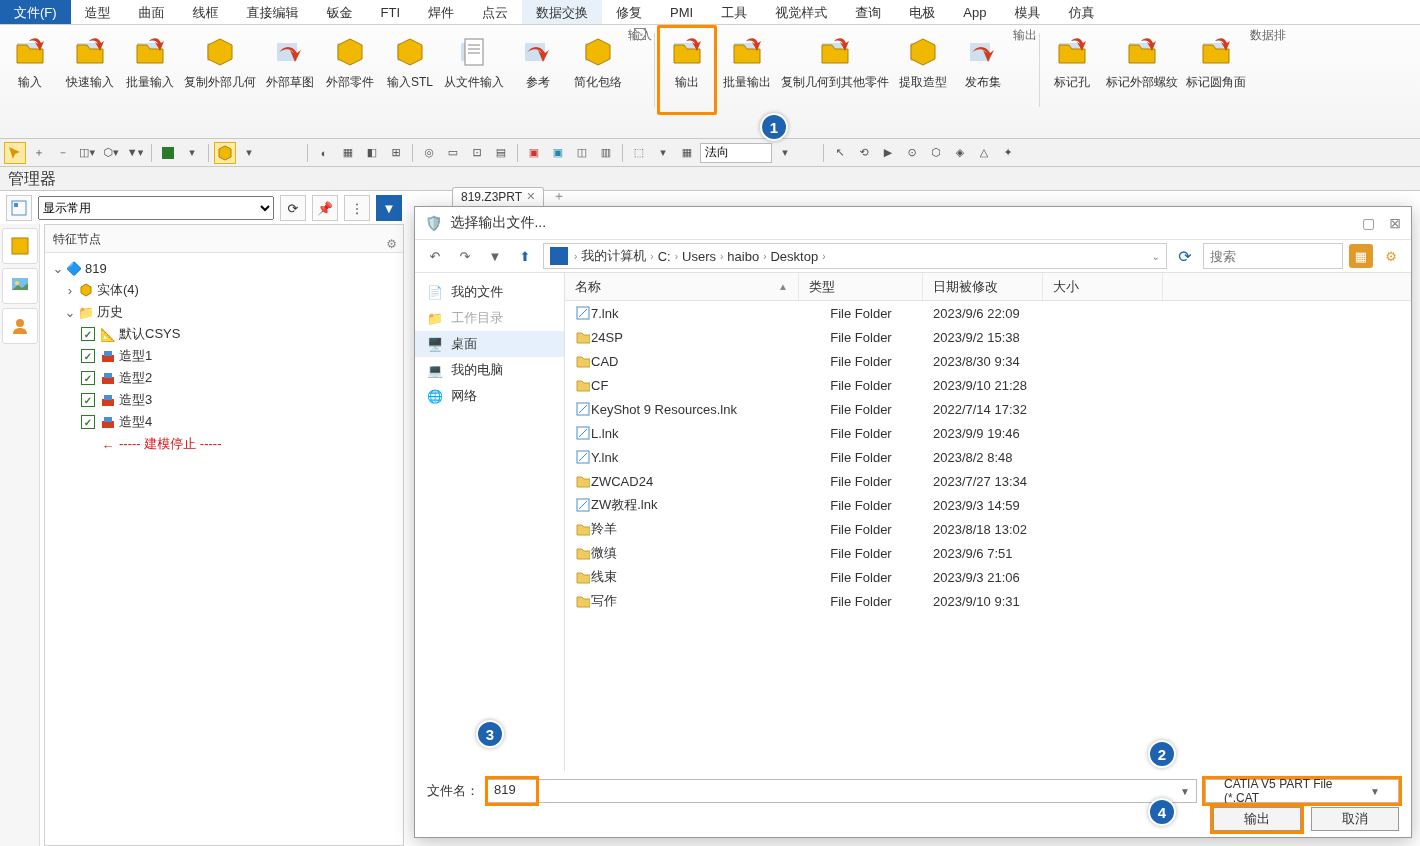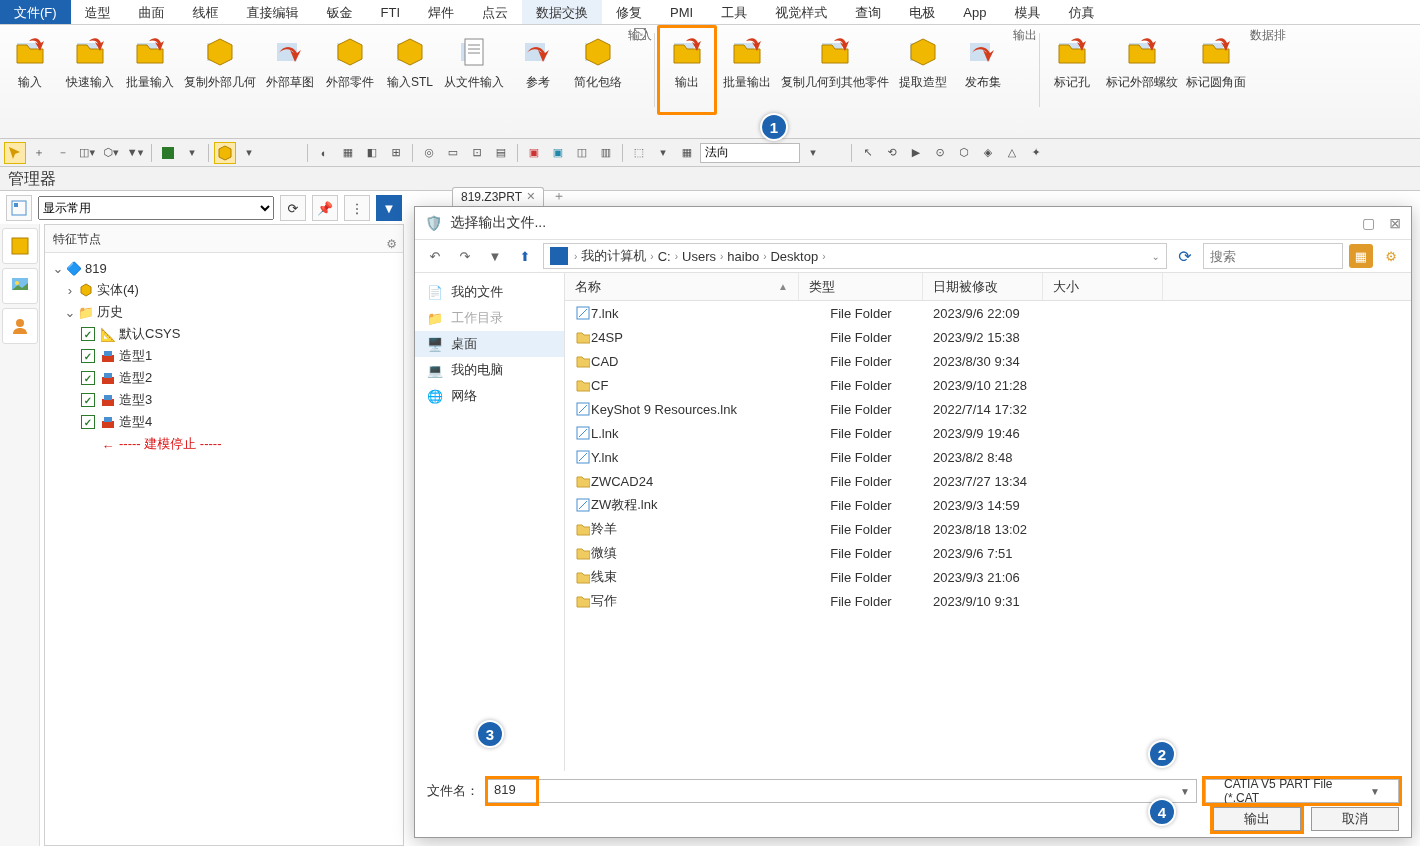--- a/index.html
+++ b/index.html
@@ -370,21 +370,21 @@
   <div class="tbtn">▤</div>
   <div class="sep"></div>
   <div class="tbtn" style="color:#c33">▣</div>
   <div class="tbtn" style="color:#28a">▣</div>
   <div class="tbtn">◫</div>
   <div class="tbtn">▥</div>
   <div class="sep"></div>
   <div class="tbtn">⬚</div>
   <div class="tbtn">▾</div>
   <div class="tbtn">▦</div>
-  <input style="width: 100px;" value="法向">
+  <input style="width: 72px;" value="法向">
   <div class="tbtn">▾</div>
   <div style="flex:0 0 20px"></div>
   <div class="sep"></div>
   <div class="tbtn">↖</div>
   <div class="tbtn">⟲</div>
   <div class="tbtn">▶</div>
   <div class="tbtn">⊙</div>
   <div class="tbtn">⬡</div>
   <div class="tbtn">◈</div>
   <div class="tbtn">△</div>

